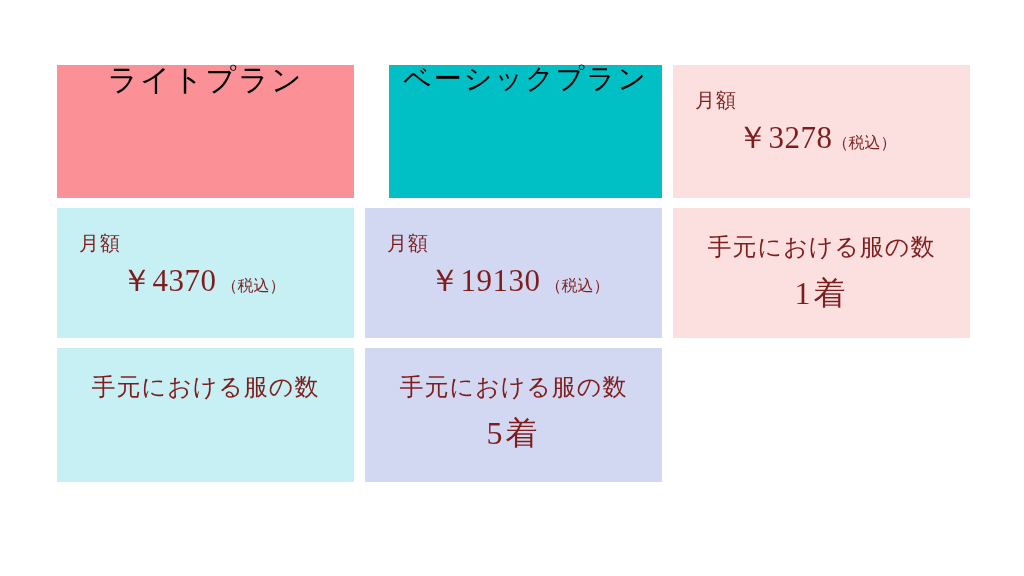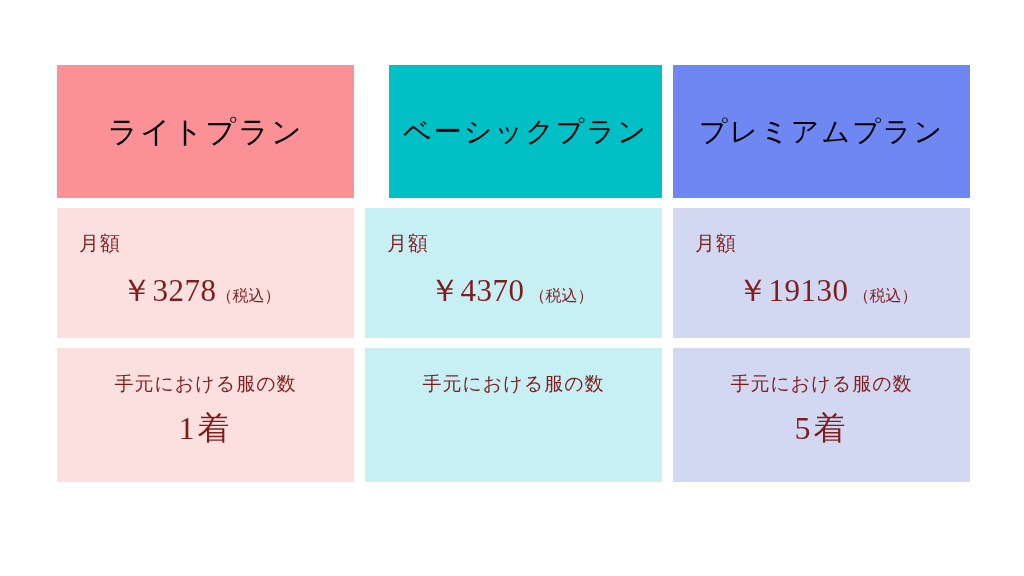--- a/index.html
+++ b/index.html
@@ -23,21 +23,20 @@
     display: grid;
     grid-template-columns: 297px 297px 297px;
     grid-template-rows: 133px 130px 134px;
     column-gap: 11px;
     row-gap: 10px;
   }
 
   
   .plan-header {
     display: flex;
-    align-items: center;
     justify-content: center;
     color: #000000;
     font-size: 30px;
     letter-spacing: 2px;
     line-height: 1;
     white-space: nowrap;
     font-family: Liberation Serif, serif;
   }
   .plan-header.c0 { background: #fb9197; }
   .plan-header.c1 { background: #00bfc5; margin-left: 24px; }
@@ -57,41 +56,41 @@
   
   .price-block {
     padding: 24px 0 0 22px;
   }
   .price-label {
     font-size: 20px;
     line-height: 1.1;
     letter-spacing: 1px;
   }
   .price-main-line {
-    margin-top: 16px;
+    margin-top: 6px;
     padding-left: 42px;
     white-space: nowrap;
   }
   .price-amount {
     font-size: 31px;
     letter-spacing: 0.5px;
   }
   .price-tax {
     font-size: 16px;
     letter-spacing: 0;
   }
   .price-main-line.gap-tax .price-tax { margin-left: 5px; }
 
   
   .count-block {
     padding: 26px 0 0 0;
     text-align: center;
   }
   .count-label {
-    font-size: 19px;
+    font-size: 24px;
     letter-spacing: 1px;
     line-height: 1.1;
   }
   .count-value {
     margin-top: 16px;
     font-size: 32px;
     letter-spacing: 3px;
     line-height: 1.1;
   }
 </style>
@@ -101,23 +100,20 @@
 <div id="pricing-table">
 
   <div class="plan-header c0">
     <span class="plan-header-label">ライトプラン</span>
   </div>
 
   <div class="plan-header c1">
     <span class="plan-header-label">ベーシックプラン</span>
   </div>
 
-  <div class="plan-header c2">
-    <span class="plan-header-label">プレミアムプラン</span>
-  </div>
 
   <div class="plan-cell c0">
     <div class="price-block">
       <div class="price-label">月額</div>
       <div class="price-main-line">
         <span class="price-amount">￥3278</span><span class="price-tax">（税込）</span>
       </div>
     </div>
   </div>
 

